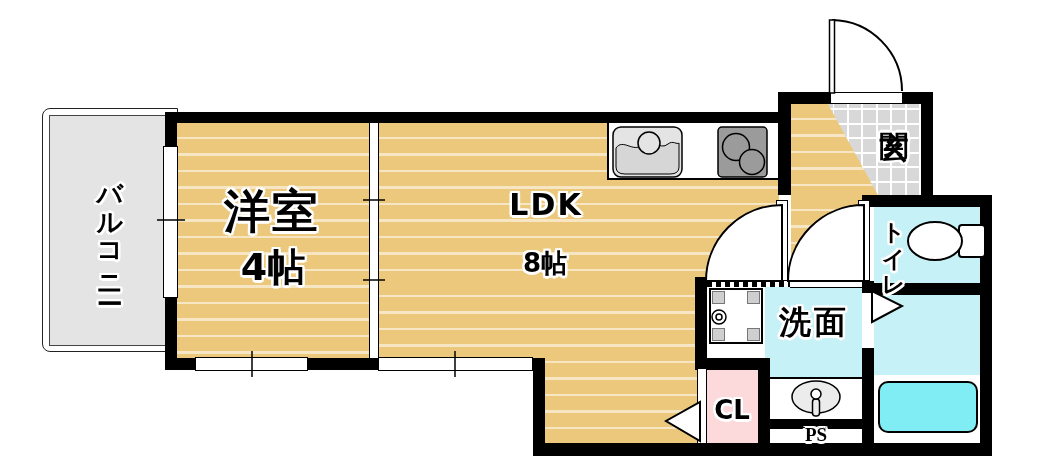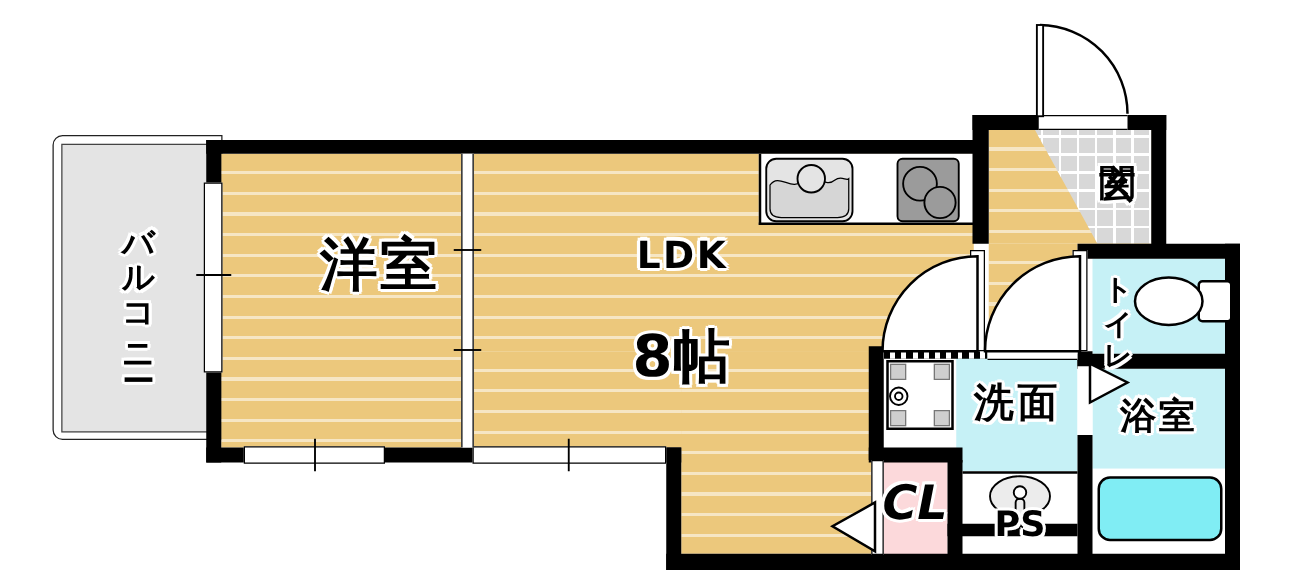--- a/index.html
+++ b/index.html
@@ -143,23 +143,23 @@
       <circle cx="816" cy="394" r="5" fill="#fff" stroke="#000" stroke-width="1.5"></circle>
     </g>
 
     <g>
       <circle cx="719" cy="317" r="7" fill="#fff" stroke="#000" stroke-width="1.5"></circle>
       <circle cx="719" cy="317" r="3" fill="none" stroke="#000" stroke-width="1.5"></circle>
     </g>
   </svg>
 
   <div class="lbl vert" style="left:96px;top:164px;font-size:26px;">バルコニー</div>
-  <div class="lbl" style="left:192px;top:187px;width:160px;font-size:46px;letter-spacing:2px;text-align:right;">洋室</div>
+  <div class="lbl" style="left:192px;top:187px;width:160px;font-size:46px;letter-spacing:2px;">洋室</div>
+  <div class="lbl" style="left:193px;top:248px;width:160px;font-size:38px;">4帖</div>
   <div class="lbl" style="left:466px;top:189px;width:160px;font-size:30px;letter-spacing:2px;">LDK</div>
-  <div class="lbl" style="left:465px;top:261px;width:160px;font-size:46px;">8帖</div>
+  <div class="lbl" style="left:465px;top:250px;width:160px;font-size:26px;">8帖</div>
   <div class="lbl vert" style="left:879px;top:107px;font-size:29px;">玄関</div>
   <div class="lbl vert" style="left:882px;top:205px;font-size:23px;letter-spacing:1px;">トイレ</div>
   <div class="lbl" style="left:754px;top:306px;width:120px;font-size:32px;letter-spacing:3px;">洗面</div>
-  <div class="lbl" style="left:867px;top:317px;width:120px;font-size:29px;letter-spacing:2px;">浴室</div>
-  <div class="lbl" style="left:702px;top:383px;width:60px;font-size:38px;font-style:italic;">CL</div>
-  <div class="lbl" style="left:786px;top:405px;width:60px;font-size:28px;">PS</div>
+  <div class="lbl" style="left:702px;top:397px;width:60px;font-size:26px;">CL</div>
+  <div class="lbl" style="left:786px;top:425px;width:60px;font-size:19px;font-family:Liberation Serif, serif;">PS</div>
 
 </div>
 
 </body></html>

